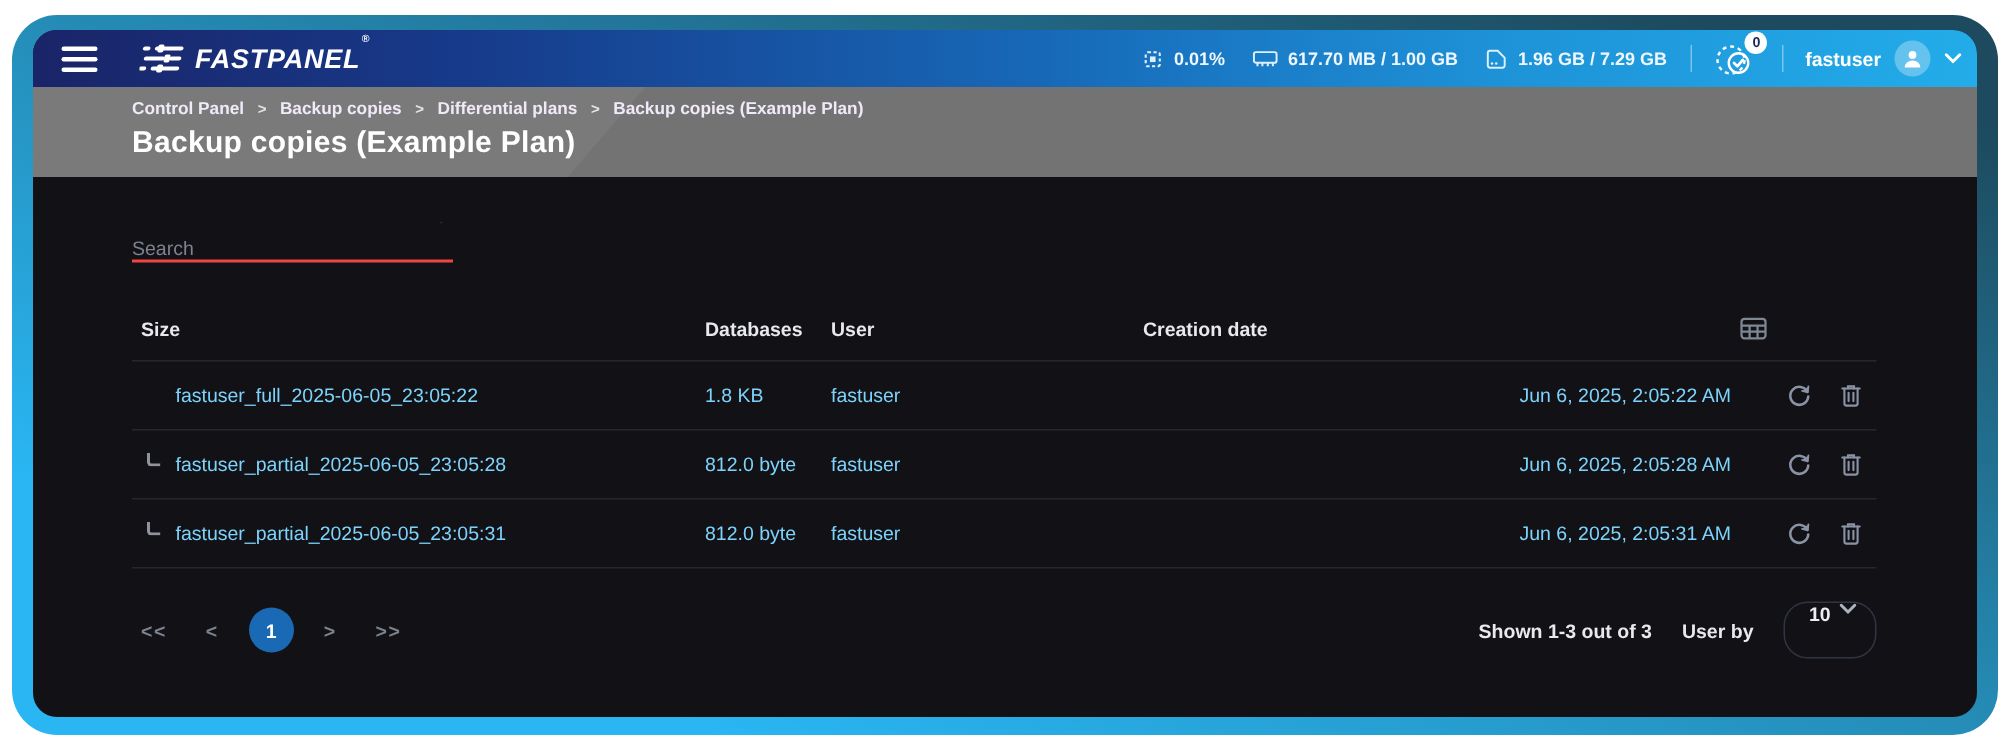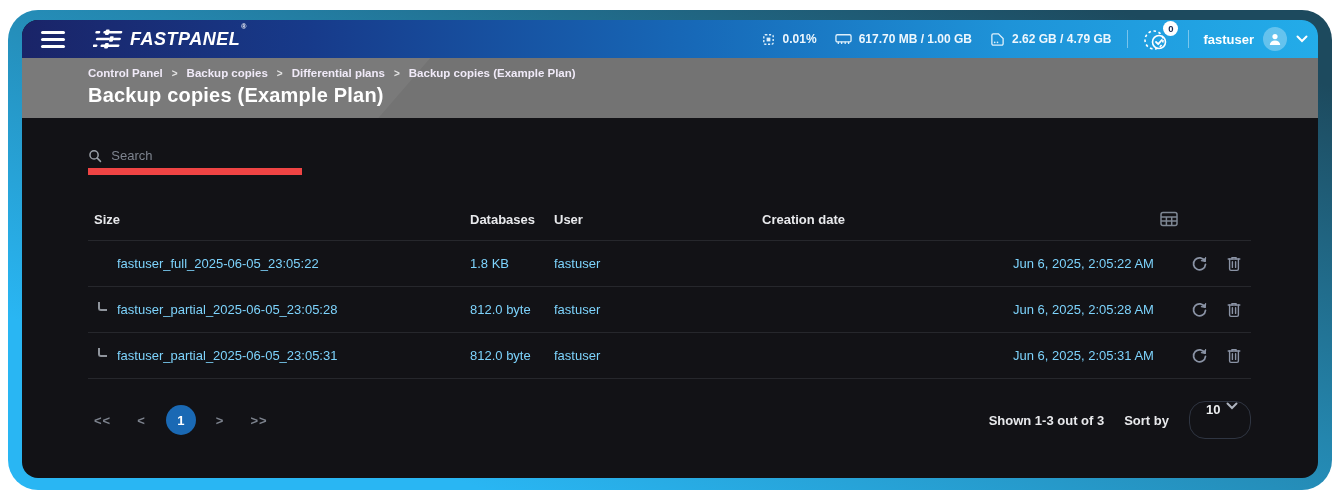--- a/index.html
+++ b/index.html
@@ -50,21 +50,21 @@
     clip-path:polygon(0 0, 31.5% 0, 27.5% 100%, 0 100%);
   }
   .breadcrumb { position:relative; display:flex; align-items:center; gap:9px; font-size:11.5px; font-weight:600; color:#f0eaf8; }
   .bc-sep { color:rgba(255,255,255,.8); font-size:10px; }
   .bc-item { cursor:pointer; }
   .page-title { position:relative; margin-top:5px; font-size:20px; font-weight:700; letter-spacing:.2px; }
 
   
   .content { padding:0 67px 0 66px; color:#eceef0; }
 
-  .searchbox { margin-top:30px; width:214px; height:27px; display:flex; align-items:flex-start; gap:9px; border-bottom:7px solid #ef4444; }
+  .searchbox { margin-top:30px; width:214px; height:27px; display:flex; align-items:flex-end; gap:9px; border-bottom:2px solid #ef4444;flex-direction:column; }
   .searchbox input {
     background:transparent; border:none; outline:none; color:#e8e9ec; font-size:13px; width:100%;
     font-family:"Liberation Sans", sans-serif;
   }
   .searchbox input::placeholder { color:#7d838e; }
 
   .tbl-grid { display:grid; grid-template-columns:382px 84px 208px 251px 178px 1fr; align-items:center; }
   .tbl-head { margin-top:23px; height:43px; border-bottom:1px solid #26272c; font-size:13px; font-weight:700; color:#e8e9ec; }
   .th { display:flex; align-items:center; gap:6px; }
   .sort-asc { width:0; height:0; border-left:4px solid transparent; border-right:4px solid transparent; border-bottom:5px solid #97a2d2; }
@@ -137,21 +137,21 @@
               <path d="M3.5 10v2.4 M7 10v2.4 M10.8 10v2.4 M14.4 10v2.4"></path>
             </svg>
             <span>617.70 MB / 1.00 GB</span>
           </div>
           <div class="stat">
             <svg width="15" height="15" viewBox="0 0 16 16" fill="none" stroke="#def0fb" stroke-width="1.4">
               <path d="M2 3.5 A1.5 1.5 0 0 1 3.5 2 H9 L14 7 V12.5 A1.5 1.5 0 0 1 12.5 14 H3.5 A1.5 1.5 0 0 1 2 12.5 Z"></path>
               <circle cx="5" cy="11" r="0.9" fill="#def0fb" stroke="none"></circle>
               <circle cx="8" cy="11" r="0.9" fill="#def0fb" stroke="none"></circle>
             </svg>
-            <span>2.62 GB / 4.79 GB</span>
+            <span>1.96 GB / 7.29 GB</span>
           </div>
 
           <div class="tb-divider"></div>
 
           <div class="notif">
             <svg width="28" height="28" viewBox="0 0 28 28" fill="none" stroke="#ffffff">
               <circle cx="12" cy="15" r="9" stroke-width="1.6" stroke-dasharray="2.6 2.6"></circle>
               <circle cx="17" cy="17" r="6.5" stroke-width="1.6"></circle>
               <path d="M14 17 l2.2 2.2 3.6-4.2" stroke-width="1.8" stroke-linecap="round" stroke-linejoin="round"></path>
             </svg>
@@ -303,21 +303,21 @@
         <div class="pager-row">
           <div class="pager">
             <span class="pg-arrow">&lt;&lt;</span>
             <span class="pg-arrow">&lt;</span>
             <span class="pg-current">1</span>
             <span class="pg-arrow">&gt;</span>
             <span class="pg-arrow">&gt;&gt;</span>
           </div>
           <div class="pager-right">
             <span class="shown-text">Shown 1-3 out of 3</span>
-            <span class="sortby-label">Sort by</span>
+            <span class="sortby-label">User by</span>
             <div class="size-select">
               <span class="val">10</span>
               <svg width="12" height="8" viewBox="0 0 12 8" fill="none" stroke="#aeb4bf" stroke-width="2" stroke-linecap="round">
                 <path d="M1.5 1.5 L6 6 L10.5 1.5"></path>
               </svg>
             </div>
           </div>
         </div>
 
       </div>

